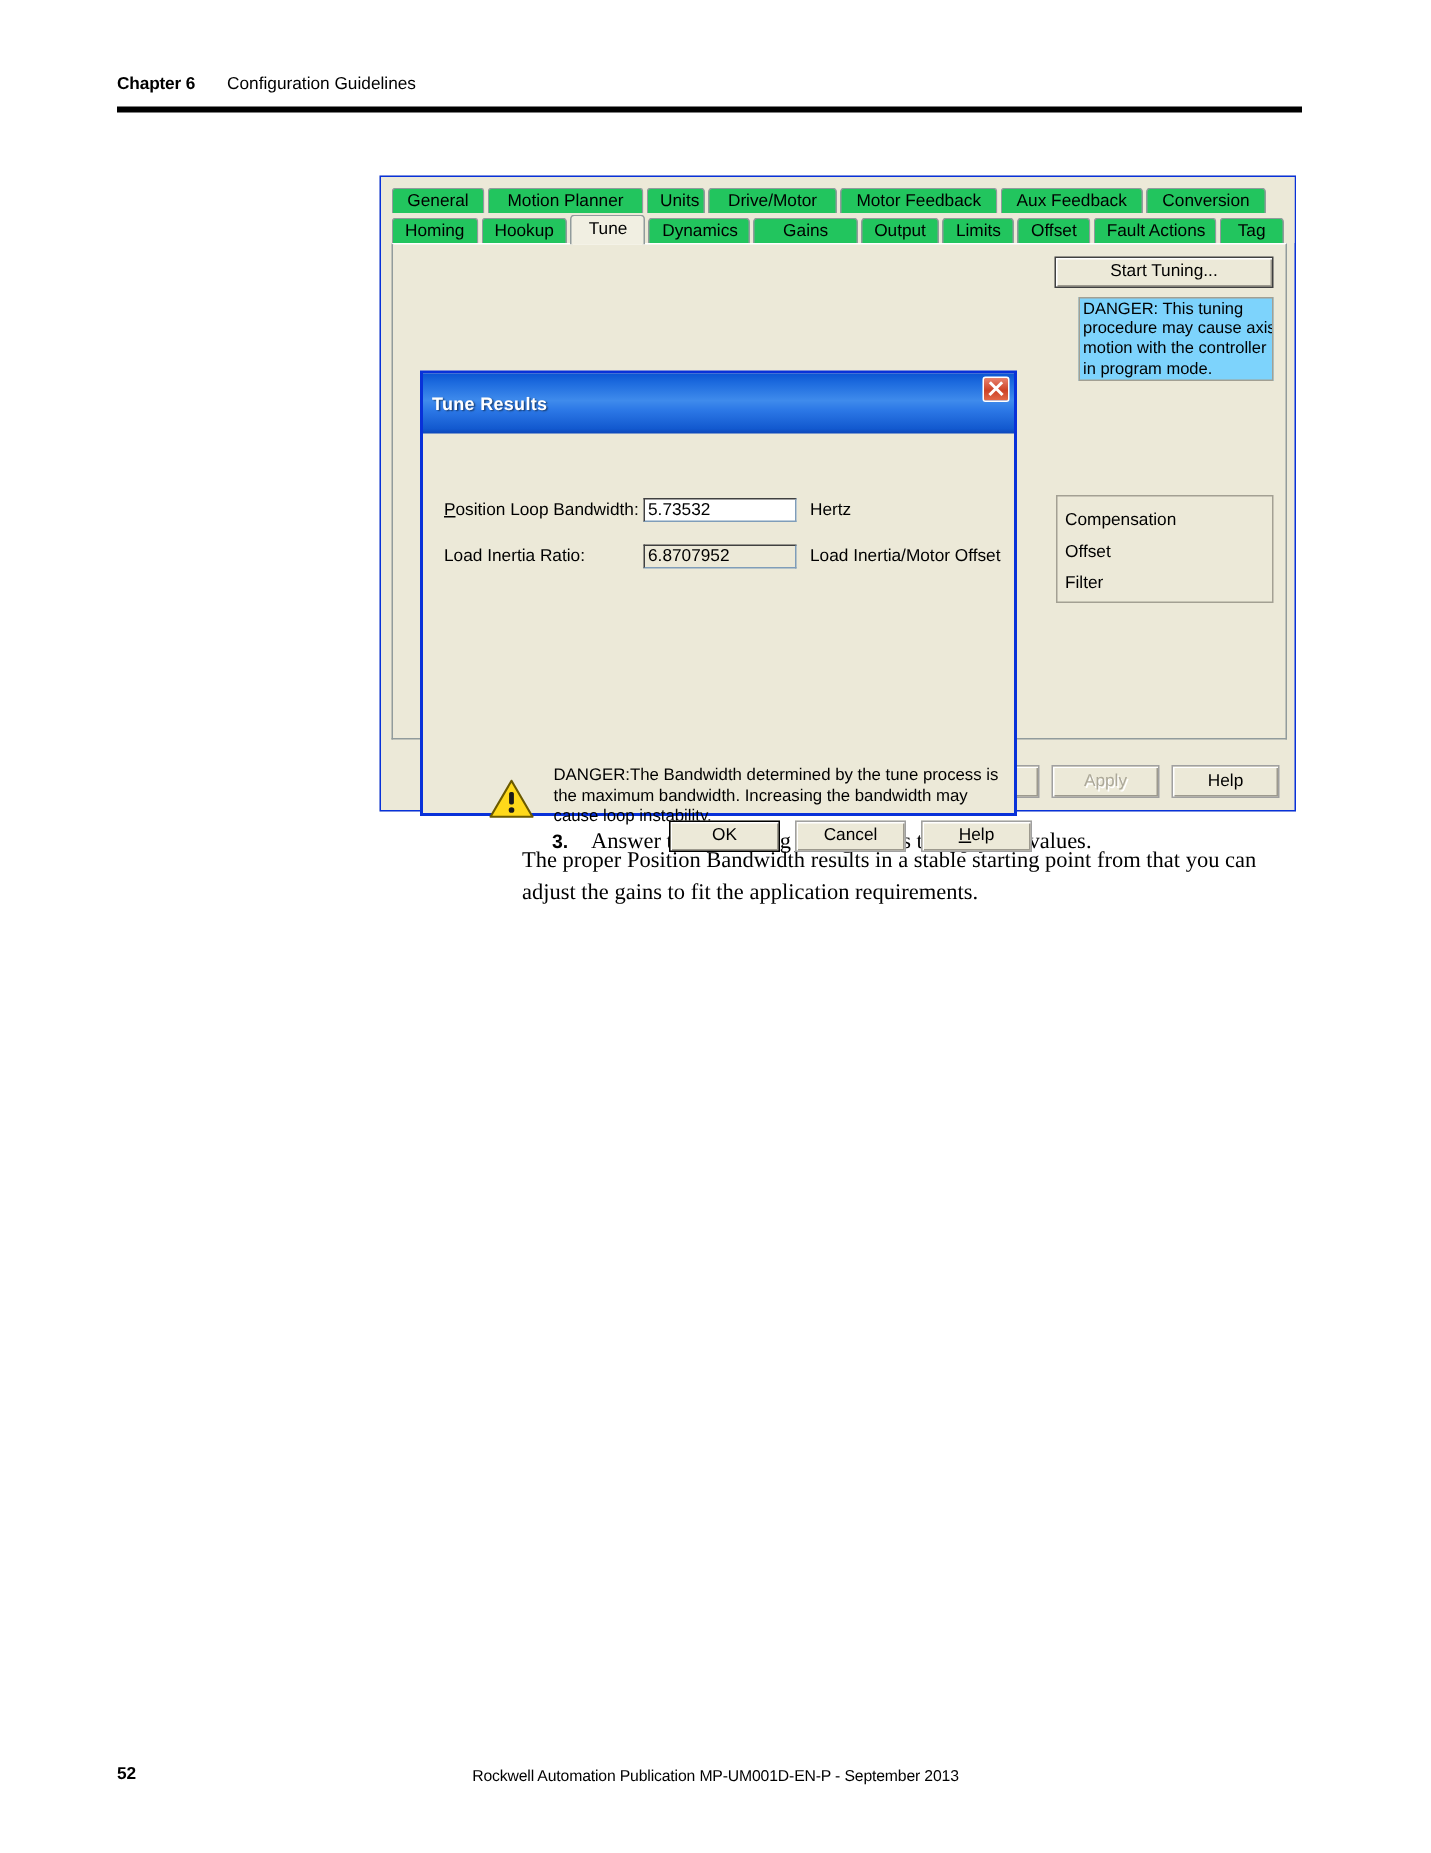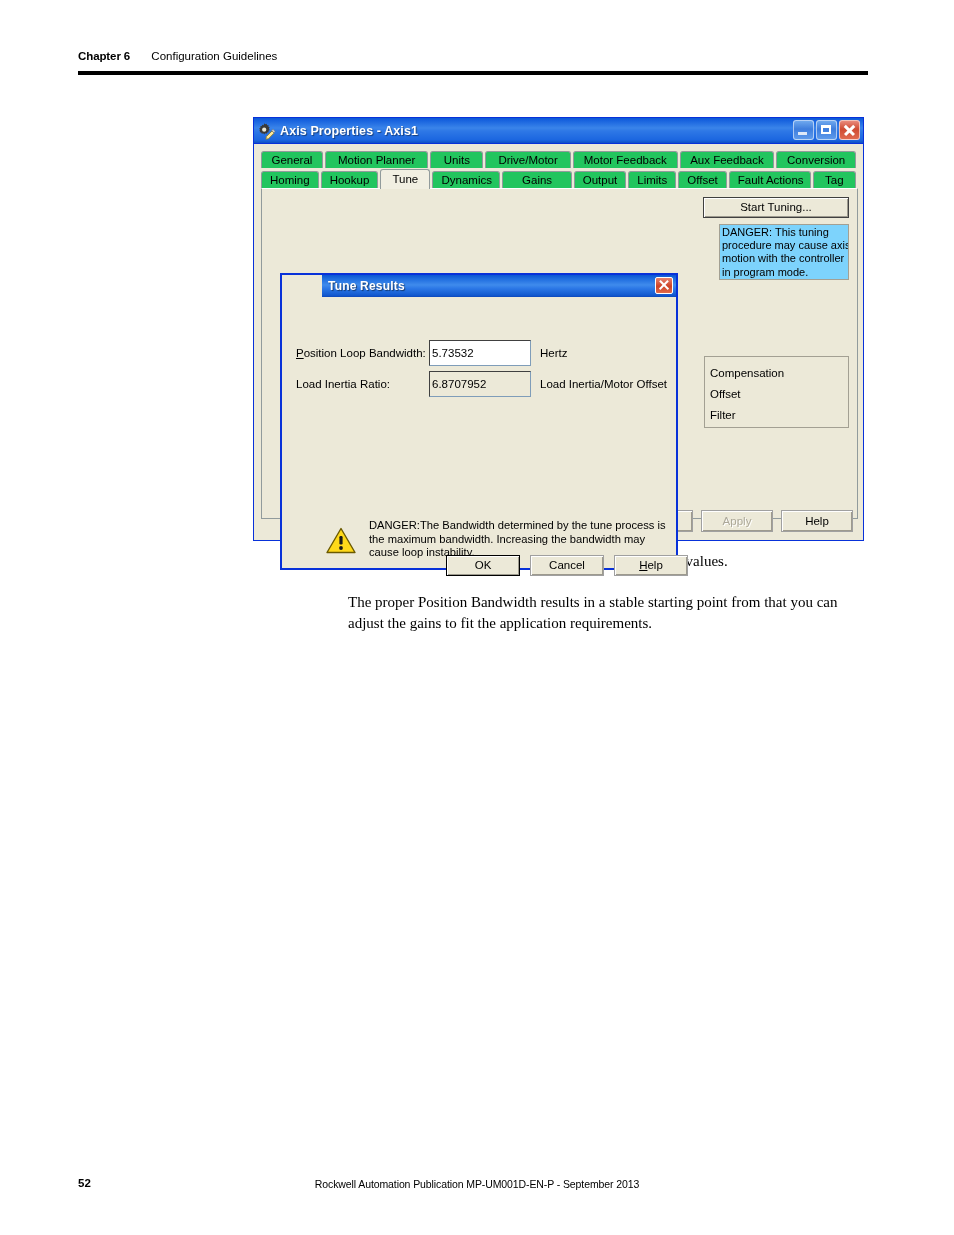--- a/index.html
+++ b/index.html
@@ -81,21 +81,21 @@
     font-weight: bold;
     font-family: "Liberation Sans", sans-serif;
     font-size: 13px;
   }
   .step-item .step-text {
     display: block;
     margin-left: 26px;
   }
   .para {
     left: 348px;
-    top: 592px;
+    top: 564px;
     width: 520px;
     font-size: 15px;
     line-height: 20.5px;
   }
 
   
   .app-window {
     position: absolute;
     left: 253px;
     top: 117px;
@@ -314,30 +314,29 @@
     left: 18px;
     top: 84px;
     width: 398px;
     height: 297px;
     background: #ece9d8;
     border: 2px solid #0831d9;
     box-sizing: border-box;
     z-index: 20;
   }
   .modal-titlebar {
-    height: 22px;
+    height: 40px;
     background: linear-gradient(to bottom,
         #0b55d2 0%, #1c6ade 15%, #3f8bec 45%,
         #2d79e7 60%, #1259cf 92%, #0d47ba 100%);
     display: flex;
     align-items: center;
     padding: 0 2px 0 6px;
     box-sizing: border-box;
     position: relative;
-    margin-left: 40px;
   }
   .modal-title-text {
     font-size: 12px;
     font-weight: bold;
     color: #fff;
     text-shadow: 1px 1px 1px rgba(0,0,0,0.5);
     letter-spacing: 0.2px;
   }
   .modal-close {
     position: absolute;
@@ -371,21 +370,21 @@
     font-size: 11.5px;
     color: #000;
     white-space: nowrap;
   }
   .field-row.r1 { top: 43px; }
   .field-row.r2 { top: 74px; }
   .field-label { width: 133px; }
   .field-label u { text-decoration: underline; }
   .field-input {
     width: 102px;
-    height: 26px;
+    height: 16px;
     box-sizing: border-box;
     border: 1px solid #7f9db9;
     border-top-color: #404040;
     border-left-color: #404040;
     background: #fff;
     font-size: 11.5px;
     line-height: 17px;
     padding: 4px 2px;
     color: #000;
     font-family: "Liberation Sans", sans-serif;
@@ -440,47 +439,26 @@
 <body>
 
 <div class="page-header">
   <span class="chapter-label">Chapter 6</span>
   <span class="chapter-title">Configuration Guidelines</span>
 </div>
 <div class="header-rule"></div>
 
 <div class="app-window">
 
-  <div class="titlebar">
-    <span class="win-icon">
-      <svg width="18" height="18" viewBox="0 0 18 18">
-        <g>
-          <path d="M6.2 1.2l1 1.1 1.4-.5.5 1.4 1.5.1-.2 1.5 1.3.7-.8 1.3.8 1.3-1.3.7.2 1.5-1.5.1-.5 1.4-1.4-.5-1 1.1-1-1.1-1.4.5-.5-1.4-1.5-.1.2-1.5L1.2 9 2 7.7l-.8-1.3 1.3-.7-.2-1.5 1.5-.1.5-1.4 1.4.5z" fill="#3a3a3a"></path>
-          <circle cx="6.2" cy="7.7" r="2.1" fill="#ece9d8"></circle>
-          <path d="M8.4 14.6l5.6-5.6 2.1 2.1-5.6 5.6-2.6.6z" fill="#ffe89a" stroke="#8a7a2a" stroke-width="0.8"></path>
-          <path d="M13.7 8.6l1.3-1.3 2.1 2.1-1.3 1.3z" fill="#d8d8d8" stroke="#777" stroke-width="0.7"></path>
-        </g>
-      </svg>
-    </span>
-    <span class="titlebar-text">Axis Properties - Axis1</span>
-    <span class="titlebar-buttons">
-      <span class="tb-btn minimize"></span>
-      <span class="tb-btn restore"></span>
-      <span class="tb-btn close">
-        <span class="x1"></span>
-          <span class="x2"></span>
-      </span>
-    </span>
-  </div>
 
   <div class="tabstrip">
     <div class="tabrow row1">
       <div class="tab" style="width:62px">General</div>
       <div class="tab" style="width:104px">Motion Planner</div>
-      <div class="tab" style="width:53px">Units</div>
+      <div class="tab" style="width:39px">Units</div>
       <div class="tab" style="width:86px">Drive/Motor</div>
       <div class="tab" style="width:105px">Motor Feedback</div>
       <div class="tab" style="width:95px">Aux Feedback</div>
       <div class="tab" style="width:80px">Conversion</div>
     </div>
     <div class="tabrow row2">
       <div class="tab" style="width:58px">Homing</div>
       <div class="tab" style="width:58px">Hookup</div>
       <div class="tab selected" style="width:55px">Tune</div>
       <div class="tab" style="width:68px">Dynamics</div>

